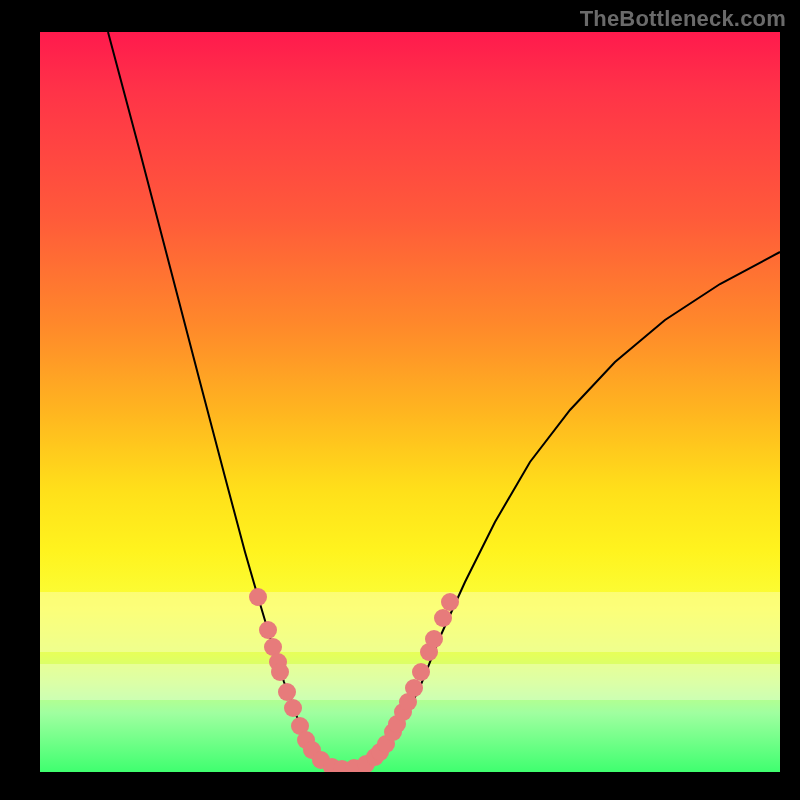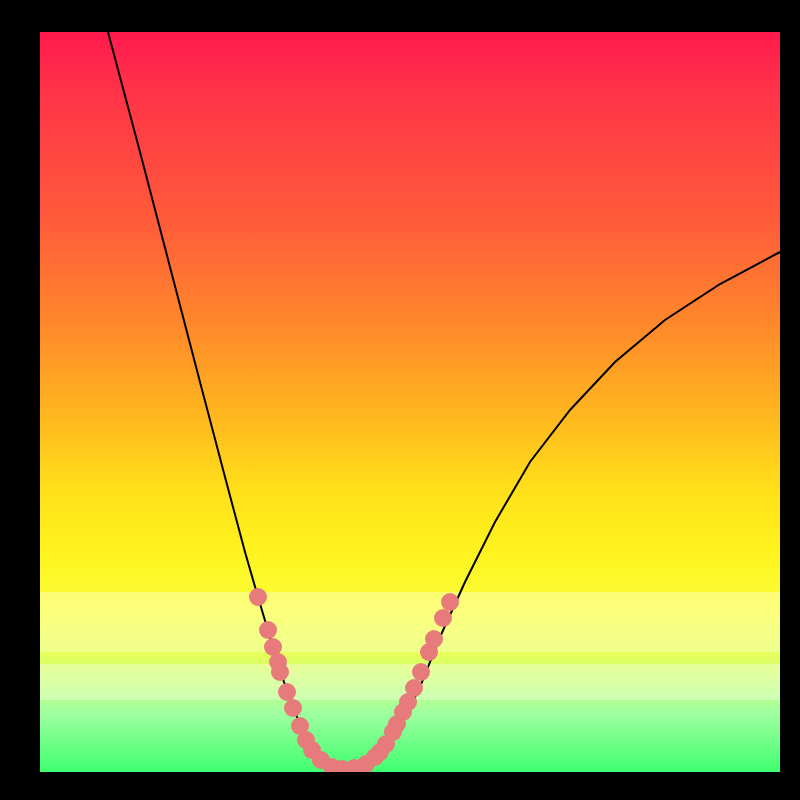--- a/index.html
+++ b/index.html
@@ -61,20 +61,21 @@
     left: 0;
     top: 0;
     width: 100%;
     height: 100%;
   }
 </style>
 </head>
 <body>
 
 <div class="frame">
+  <div class="watermark">TheBottleneck.com</div>
   <div class="plot">
 
     <div class="pale-band" style="top:560px;height:60px;"></div>
     <div class="pale-band" style="top:632px;height:36px;"></div>
 
     <svg class="curve" viewBox="0 0 740 740" preserveAspectRatio="none">
       <path fill="none" stroke="#000" stroke-width="2" d="M 68 0 L 100 120 L 130 235 L 160 350 L 185 445 L 205 520 L 218 565 L 232 612 L 244 650 L 255 680 L 263 700 L 272 716 L 280 728 L 290 735 L 300 738 L 312 738 L 324 735 L 335 728 L 345 718 L 356 702 L 368 680 L 382 650 L 400 605 L 425 550 L 455 490 L 490 430 L 530 378 L 575 330 L 625 288 L 680 252 L 740 220"></path>
       <g fill="#e77b7b" id="marker-group">
           <circle cx="218" cy="565" r="9"></circle>
           <circle cx="228" cy="598" r="9"></circle>

